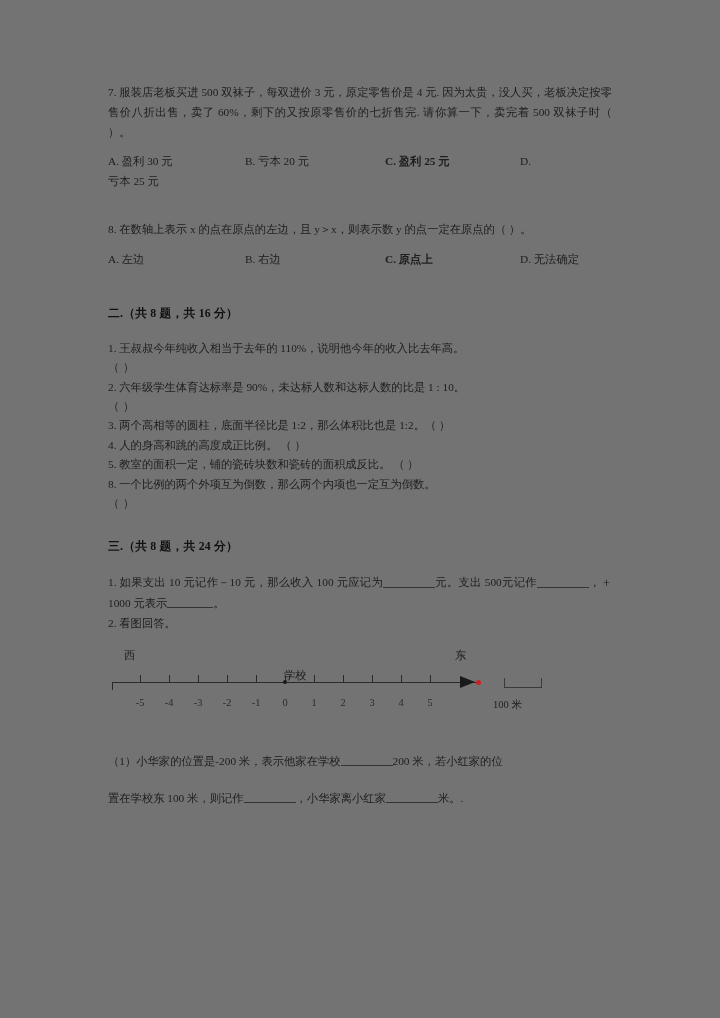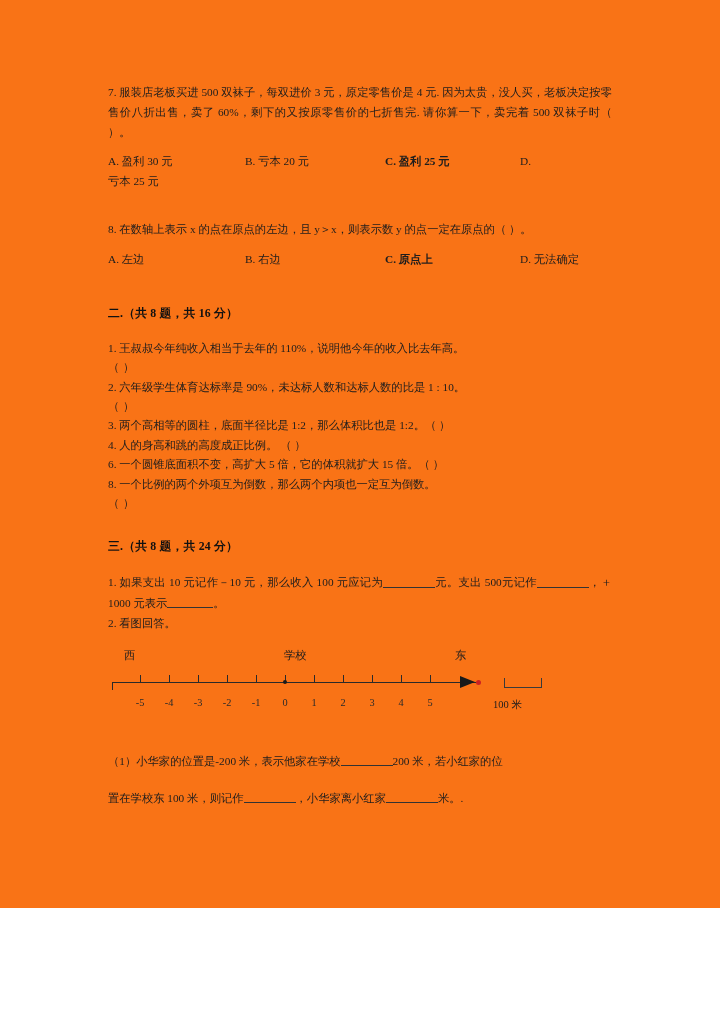--- a/index.html
+++ b/index.html
@@ -12,22 +12,22 @@
     height: 1018px;
     position: relative;
     font-family: "Liberation Serif", "DejaVu Serif", serif;
     color: #1a1a1a;
     overflow: hidden;
   }
   .page {
     position: absolute;
     left: 0; top: 0;
     width: 720px;
-    height: 908px;
-    background: #f97316;
+    height: 1018px;
+    background: #737373;
   }
   .content {
     position: absolute;
     left: 108px;
     top: 82px;
     width: 504px;
   }
 
   
   .qtext {
@@ -209,38 +209,38 @@
 
     <p class="sec-head">二.（共 8 题，共 16 分）</p>
     <div class="spacer-md"></div>
 
     <p class="tf-item">1. 王叔叔今年纯收入相当于去年的 110%，说明他今年的收入比去年高。</p>
     <p class="tf-item tf-paren">（       ）</p>
     <p class="tf-item">2. 六年级学生体育达标率是 90%，未达标人数和达标人数的比是 1 : 10。</p>
     <p class="tf-item tf-paren">（       ）</p>
     <p class="tf-item">3. 两个高相等的圆柱，底面半径比是 1:2，那么体积比也是 1:2。（        ）</p>
     <p class="tf-item">4. 人的身高和跳的高度成正比例。              （        ）</p>
-    <p class="tf-item">6. 一个圆锥底面积不变，高扩大 5 倍，它的体积就扩大 15 倍。（        ）</p>
+    <p class="tf-item">5. 教室的面积一定，铺的瓷砖块数和瓷砖的面积成反比。           （        ）</p>
     <p class="tf-item">8. 一个比例的两个外项互为倒数，那么两个内项也一定互为倒数。</p>
     <p class="tf-item tf-paren">（       ）</p>
 
     <div class="spacer-lg"></div>
 
     <p class="sec-head">三.（共 8 题，共 24 分）</p>
     <div class="spacer-md"></div>
 
     <p class="qtext"><span>1. 如果支出 10 元记作－10 元，那么收入 100 元应记为</span><span class="blank"></span><span>元。支出 500</span><span>元记作</span><span class="blank"></span><span>，＋1000 元表示</span><span class="blank blank-sm"></span><span>。</span></p>
 
     <p class="qtext">2. 看图回答。</p>
 
     <div class="spacer-sm"></div>
 
     <div class="figure">
       <span class="dir-label" style="left:16px;">西</span>
-      <span class="dir-label" style="left:176px;">学校</span>
+      <span class="dir-label" style="left:176px;margin-top:20px;">学校</span>
       <span class="dir-label" style="left:347px;">东</span>
       <span class="scale-label" style="left:385px;">100 米</span>
 
       <div class="axis-line"></div>
       <div class="end-cap" style="left:4px;"></div>
 
       <div class="tick" style="left:32px;"></div>
       <div class="tick" style="left:61px;"></div>
       <div class="tick" style="left:90px;"></div>
       <div class="tick" style="left:119px;"></div>

